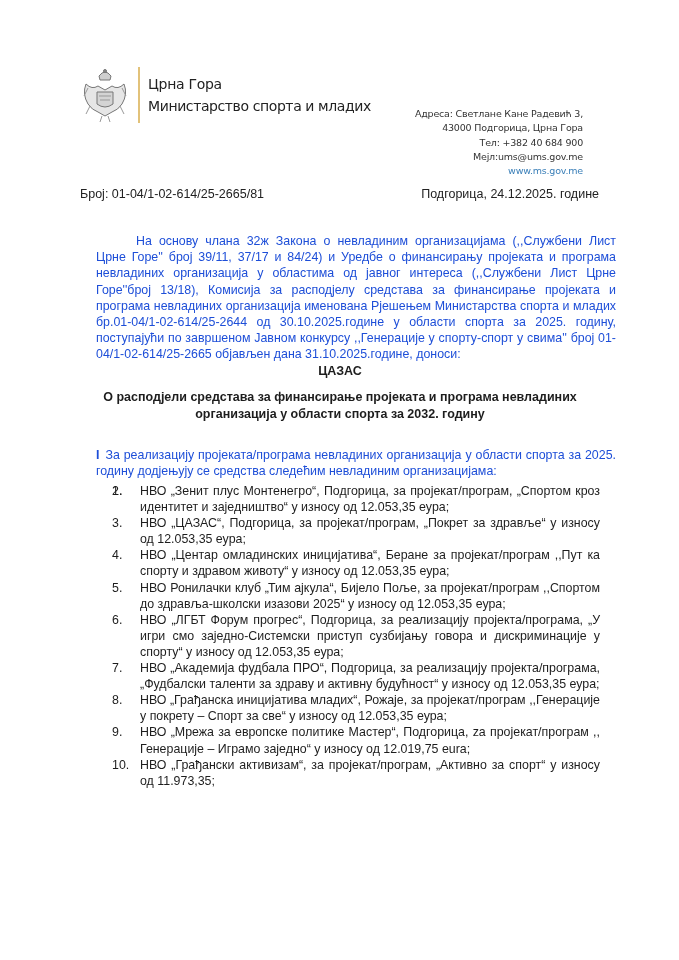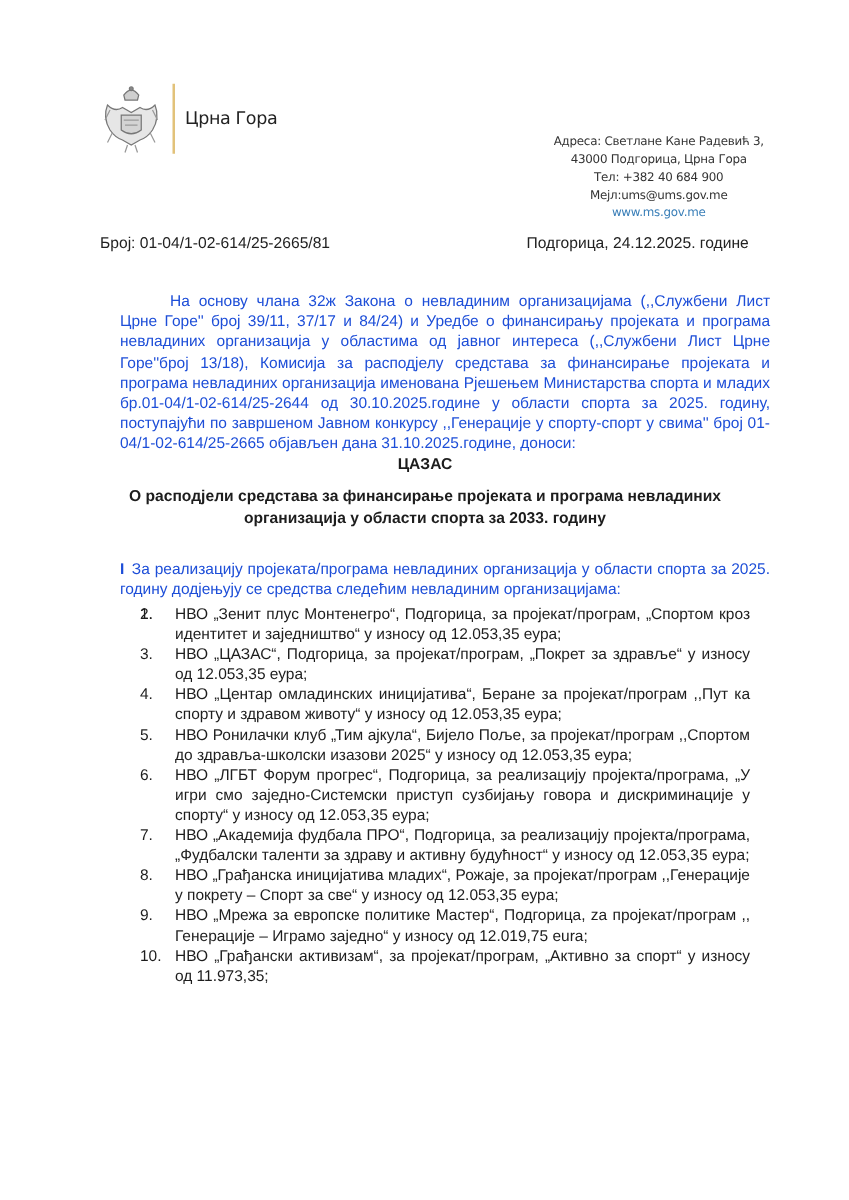--- a/index.html
+++ b/index.html
@@ -6,21 +6,21 @@
   body { width: 679px; height: 960px; position: relative; overflow: hidden; font-family: "Liberation Sans", sans-serif; color: #1a1a1a; }
   .page { position: absolute; left: 0; top: 0; width: 679px; height: 960px; background: #fff; }
 
   .header { position: absolute; left: 80px; top: 66px; height: 58px; display: flex; align-items: center; }
   .coat { width: 50px; height: 58px; }
   .divider { width: 2px; height: 56px; background: #e2c27a; margin-left: 8px; margin-right: 8px; }
   .org { display: flex; flex-direction: column; justify-content: center; gap: 6px; }
   .org-country { font-family: "DejaVu Sans", sans-serif; font-size: 14px; letter-spacing: -0.3px; color: #222; }
   .org-ministry { font-family: "DejaVu Sans", sans-serif; font-size: 14px; letter-spacing: -0.4px; color: #222; }
 
-  .contact { position: absolute; right: 68px; top: 107px; text-align: center; font-family: "DejaVu Sans", sans-serif; font-size: 9.5px; line-height: 14.3px; color: #333; letter-spacing: -0.2px; }
+  .contact { position: absolute; right: 96px; top: 107px; text-align: right; font-family: "DejaVu Sans", sans-serif; font-size: 9.5px; line-height: 14.3px; color: #333; letter-spacing: -0.2px; }
   .contact .web { color: #3a7fb8; }
 
   .meta { position: absolute; left: 80px; right: 80px; top: 187px; display: flex; justify-content: space-between; font-size: 12.5px; color: #222; align-items: center; }
 
   .body-text { position: absolute; left: 96px; width: 520px; font-size: 12.4px; line-height: 16.2px; text-align: justify; color: #1d4ed8; }
   .intro { top: 233px; text-indent: 40px; }
 
   .title { position: absolute; left: 80px; width: 520px; text-align: center; font-weight: bold; color: #1d1d1d; }
   .title-main { top: 364px; font-size: 12.5px; }
   .title-sub { top: 389px; font-size: 12.5px; line-height: 16.5px; }
@@ -45,40 +45,41 @@
         <path d="M6 18 Q2 28 8 38 Q12 44 18 46 L25 50 L32 46 Q38 44 42 38 Q48 28 44 18 Q38 24 32 20 L25 24 L18 20 Q12 24 6 18 Z" fill="#e6e6e6"></path>
         <path d="M17 26 L33 26 L33 38 Q25 44 17 38 Z" fill="#d4d4d4"></path>
         <path d="M19 30 L31 30 M20 34 L30 34" stroke="#999"></path>
         <path d="M8 22 L4 30 M42 22 L46 30 M10 40 L6 48 M40 40 L44 48" stroke="#999"></path>
         <path d="M22 50 L20 56 M28 50 L30 56" stroke="#999"></path>
       </g>
     </svg>
     <div class="divider"></div>
     <div class="org">
       <div class="org-country">Црна Гора</div>
+      <div class="org-ministry">Министарство спорта и младих</div>
     </div>
   </div>
 
   <div class="contact">
     <div>Адреса: Светлане Кане Радевић 3,</div>
     <div>43000 Подгорица, Црна Гора</div>
     <div>Тел: +382 40 684 900</div>
     <div>Мејл:ums@ums.gov.me</div>
     <div class="web">www.ms.gov.me</div>
   </div>
 
   <div class="meta">
     <span>Број: 01-04/1-02-614/25-2665/81</span>
     <span>Подгорица, 24.12.2025. године</span>
   </div>
 
   <div class="body-text intro">На основу члана 32ж Закона о невладиним организацијама (,,Службени Лист Црне Горе'' број 39/11, 37/17 и 84/24) и Уредбе о финансирању пројеката и програма невладиних организација у областима од јавног интереса (,,Службени Лист Црне Горе''број 13/18), Комисија за расподјелу средстава за финансирање пројеката и програма невладиних организација именована Рјешењем Министарства спорта и младих бр.01-04/1-02-614/25-2644 од 30.10.2025.године у области спорта за 2025. годину, поступајући по завршеном Јавном конкурсу ,,Генерације у спорту-спорт у свима'' број 01-04/1-02-614/25-2665 објављен дана 31.10.2025.године, доноси:</div>
 
   <div class="title title-main">ЦАЗАС</div>
-  <div class="title title-sub">О расподјели средстава за финансирање пројеката и програма невладиних организација у области спорта за 2033. годину</div>
+  <div class="title title-sub">О расподјели средстава за финансирање пројеката и програма невладиних организација у области спорта за 2032. годину</div>
 
   <div class="body-text section"><span class="roman">I</span><span>За реализацију пројеката/програма невладиних организација у области спорта за 2025. годину додјењују се средства следећим невладиним организацијама:</span></div>
 
   <ol class="list">
     <li><span class="num">1.</span></li>
     <li><span class="num">2.</span><span>НВО „Зенит плус Монтенегро“, Подгорица, за пројекат/програм, „Спортом кроз идентитет и заједништво“ у износу од  12.053,35 еура;</span></li>
     <li><span class="num">3.</span><span>НВО „ЦАЗАС“, Подгорица, за пројекат/програм, „Покрет за здравље“ у износу од  12.053,35 еура;</span></li>
     <li><span class="num">4.</span><span>НВО „Центар омладинских иницијатива“, Беране за пројекат/програм ,,Пут ка спорту и здравом животу“ у износу од 12.053,35  еура;</span></li>
     <li><span class="num">5.</span><span>НВО Ронилачки клуб „Тим ајкула“, Бијело Поље, за пројекат/програм ,,Спортом до здравља-школски изазови 2025“ у износу од 12.053,35 еура;</span></li>
     <li><span class="num">6.</span><span>НВО „ЛГБТ Форум прогрес“, Подгорица, за реализацију пројекта/програма, „У игри смо заједно-Системски приступ сузбијању говора и дискриминације у спорту“ у износу од 12.053,35 еура;</span></li>

